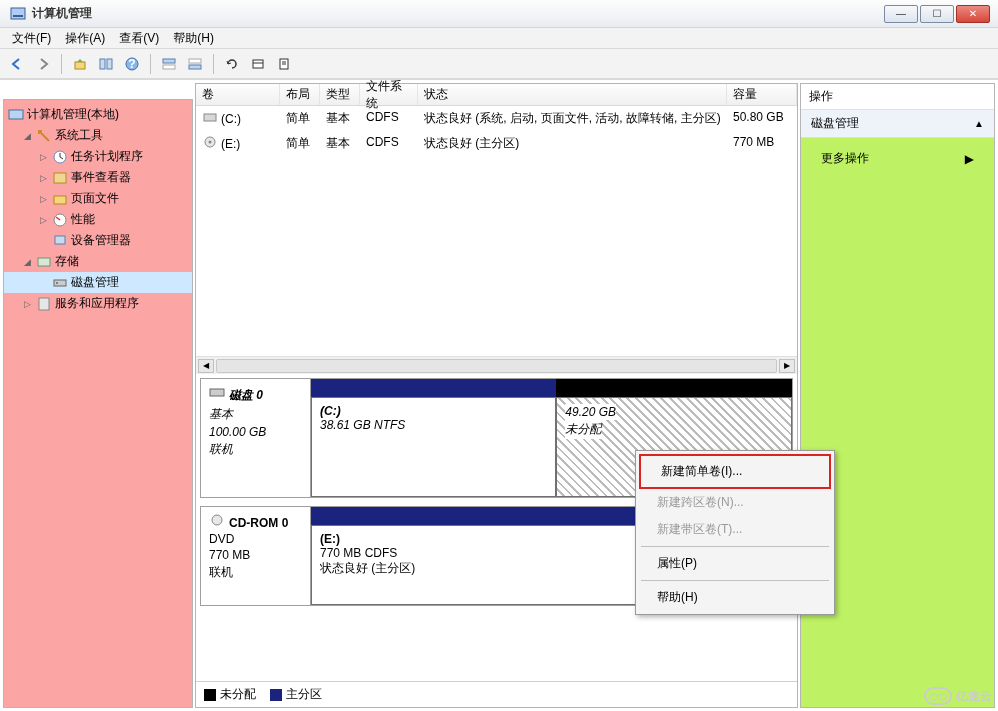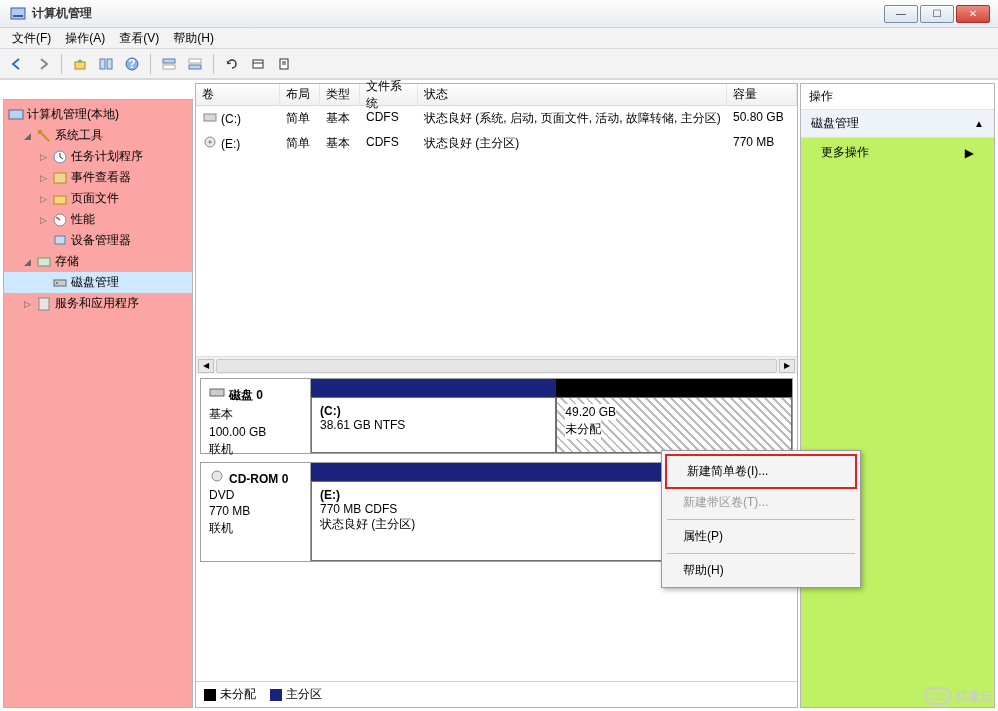--- a/index.html
+++ b/index.html
@@ -63,21 +63,21 @@
 .part { border:1px solid #707070; flex:1; padding:6px 8px; position:relative;}
 .part-unalloc { background: repeating-linear-gradient(45deg,#fff,#fff 4px,#bbb 4px,#bbb 6px);}
 .part .pl{background:#fff; padding:1px 0; display:inline-block;}
 .legend { border-top:1px solid #d0d0d0; padding:4px 8px; display:flex; gap:14px; align-items:center;}
 .lg-box{width:12px;height:12px;display:inline-block;margin-right:4px;vertical-align:middle;}
 
 
 .actions-header{padding:4px 8px; border-bottom:1px solid #e0e0e0; font-weight:normal; background:#fff;}
 .actions-sub{padding:5px 10px; background:#eef3fa; border-bottom:1px solid #d6dfea; display:flex; align-items:center; justify-content:space-between;}
 .actions-sub .arr{font-size:10px;}
-.actions-link{padding:6px 20px; display:flex; align-items:center; justify-content:space-between;}
+.actions-link{padding:12px 20px; display:flex; align-items:center; justify-content:space-between;}
 
 
 .ctx-menu{position:absolute; background:#f4f4f4; border:1px solid #9a9a9a; box-shadow:2px 2px 5px rgba(0,0,0,0.3); width:200px; z-index:100; padding:3px;}
 .ctx-item{padding:5px 18px;}
 .ctx-item.disabled{color:#9a9a9a;}
 .ctx-sep{height:1px;background:#c0c0c0;margin:3px 2px;}
 .ctx-highlight{border:2px solid #d22; padding:2px;}
 
 .watermark{position:absolute; right:6px; bottom:6px; color:#ccc; font-size:16px; font-weight:bold; display:flex; align-items:center; gap:4px;}
 .wm-icon{width:28px;height:18px;border:2px solid #ccc;border-radius:10px;position:relative;}
@@ -309,21 +309,21 @@
       </div>
     </div>
     <div class="hscroll">
       <div class="sc-arrow">◀</div>
       <div class="sc-thumb"></div>
       <div class="sc-arrow">▶</div>
     </div>
 
     <div class="disk-area">
 
-      <div class="disk-block" style="height:76px;">
+      <div class="disk-block" style="height:120px;font-style:italic;">
         <div class="disk-info">
           <div><span class="dticon"><svg width="16" height="14">
                   <rect x="1" y="4" width="14" height="7" fill="#ccc" stroke="#666"></rect>
                 </svg></span><span class="dname">磁盘 0</span></div>
           <div>基本</div>
           <div>100.00 GB</div>
           <div>联机</div>
         </div>
         <div class="disk-parts">
           <div style="display:flex;height:18px;">
@@ -376,24 +376,25 @@
     <div class="actions-sub">
       <span>磁盘管理</span>
       <span class="arr">▲</span>
     </div>
     <div class="actions-link">
       <span>更多操作</span>
       <span>▶</span>
     </div>
   </div>
 
-  <div class="ctx-menu" style="left:661px; top:370px;">
+  <div class="ctx-menu" style="left:635px; top:370px;">
     <div class="ctx-highlight">
       <div class="ctx-item">新建简单卷(I)...</div>
     </div>
+    <div class="ctx-item disabled">新建跨区卷(N)...</div>
     <div class="ctx-item disabled">新建带区卷(T)...</div>
     <div class="ctx-sep"></div>
     <div class="ctx-item">属性(P)</div>
     <div class="ctx-sep"></div>
     <div class="ctx-item">帮助(H)</div>
   </div>
 
 </div>
 
 <div class="watermark">

